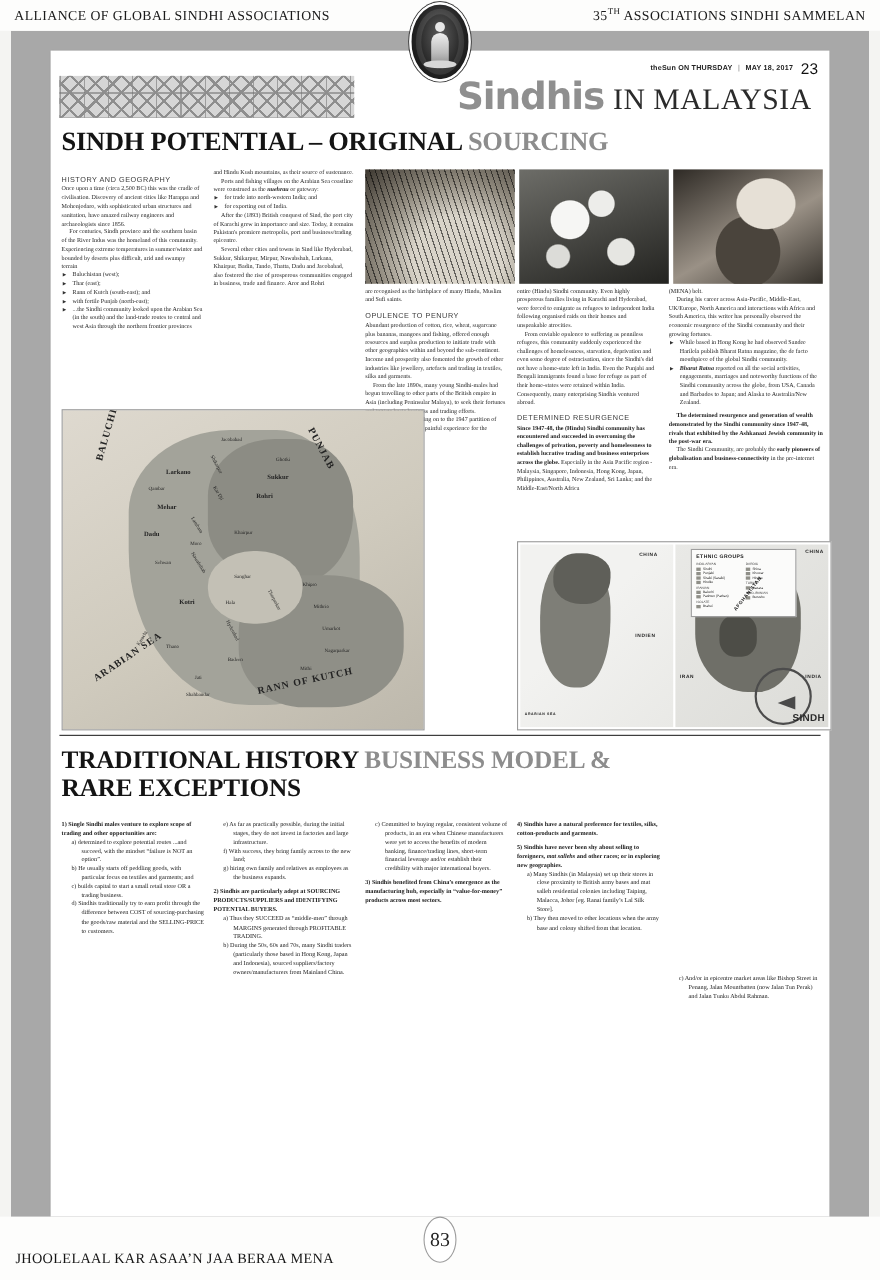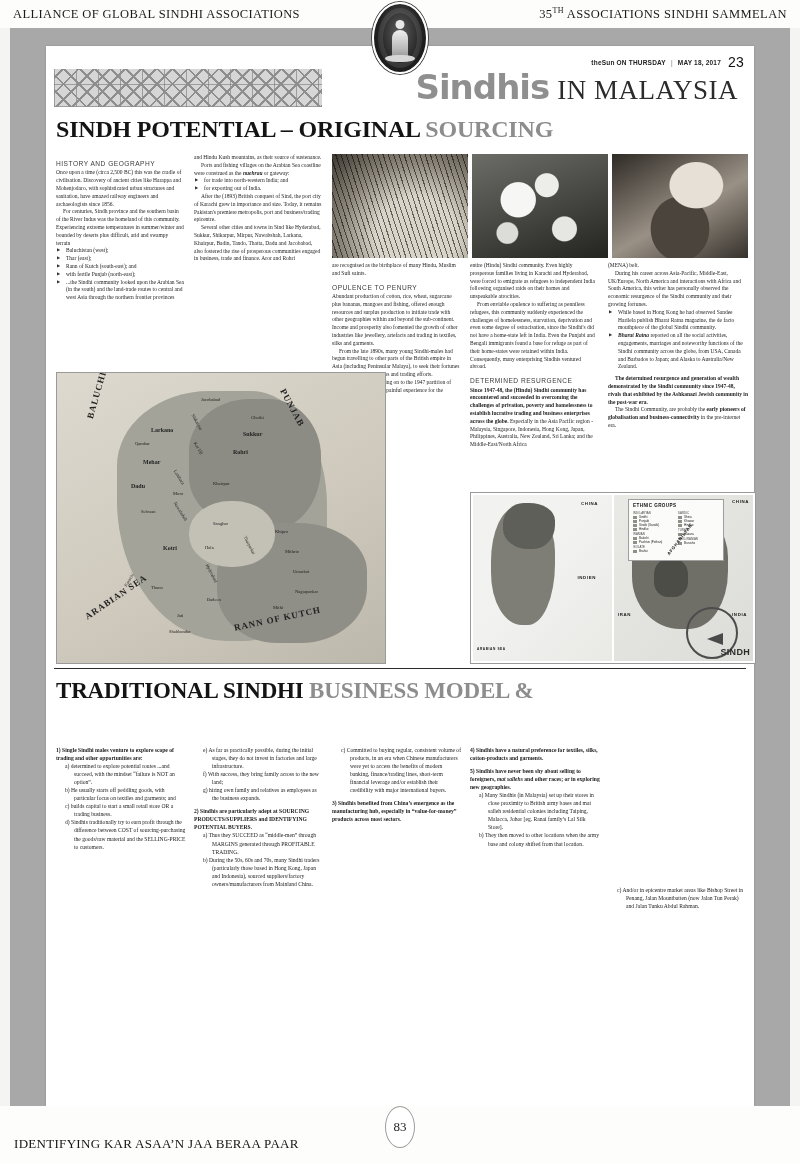--- a/index.html
+++ b/index.html
@@ -328,21 +328,21 @@
     position:absolute; bottom: 12px; font-family:"Liberation Serif", serif;
     font-size: 13px; letter-spacing:.3px; color:#151515; white-space:nowrap;
   }
   .foot-left { left: 14px; }
   .foot-right { right: 14px; }
   .pagebubble {
     position:absolute; left:50%; transform:translateX(-50%);
     bottom: 16px; width: 30px; height: 42px; border-radius:50%;
     background:#ffffff; border:1px solid #9c9c9c;
     display:flex; align-items:center; justify-content:center;
-    font-family:"Liberation Serif", serif; font-size: 13px; color:#222;
+    font-family:"Liberation Serif", serif; font-size: 18px; color:#222;
     z-index: 20;
   }
 </style>
 </head>
 <body>
 
 <div class="page">
 
   <div class="grey-band"></div>
 
@@ -569,21 +569,22 @@
           <div class="sindh-arrow"></div>
           <div class="sindh-word">SINDH</div>
         </div>
       </div>
 
     </div>
 
     <div class="hrule" style="top:622px;"></div>
 
     <div class="headline2">
-      <div><span class="dark">TRADITIONAL SINDHI </span><span class="light">BUSINESS MODEL &amp;</span></div>
+      <div><span class="dark">TRADITIONAL HISTORY </span><span class="light">BUSINESS MODEL &amp;</span></div>
+      <div class="dark">RARE EXCEPTIONS</div>
     </div>
 
     <div class="lower">
 
       <div class="lcol" id="l1">
         <div class="item">
           <p class="num"><span>1)</span> <span>Single Sindhi males venture to explore scope of trading and other opportunities are:</span></p>
           <p class="sub">a) determined to explore potential routes ...and succeed, with the mindset “failure is NOT an option”.</p>
           <p class="sub">b) He usually starts off peddling goods, with particular focus on textiles and garments; and</p>
           <p class="sub">c) builds capital to start a small retail store OR a trading business.</p>
@@ -627,17 +628,17 @@
           <p class="sub">c) And/or in epicentre market areas like Bishop Street in Penang, Jalan Mountbatten (now Jalan Tun Perak) and Jalan Tunku Abdul Rahman.</p>
         </div>
 
       </div>
 
     </div>
 
   </div>
 
   <div class="footer">
-    <div class="footline foot-left">IDENTIFYING KAR ASAA’N JAA BERAA PAAR</div>
+    <div class="footline foot-left">JHOOLELAAL KAR ASAA’N JAA BERAA MENA</div>
   </div>
   <div class="pagebubble">83</div>
 
 </div>
 
 </body></html>

